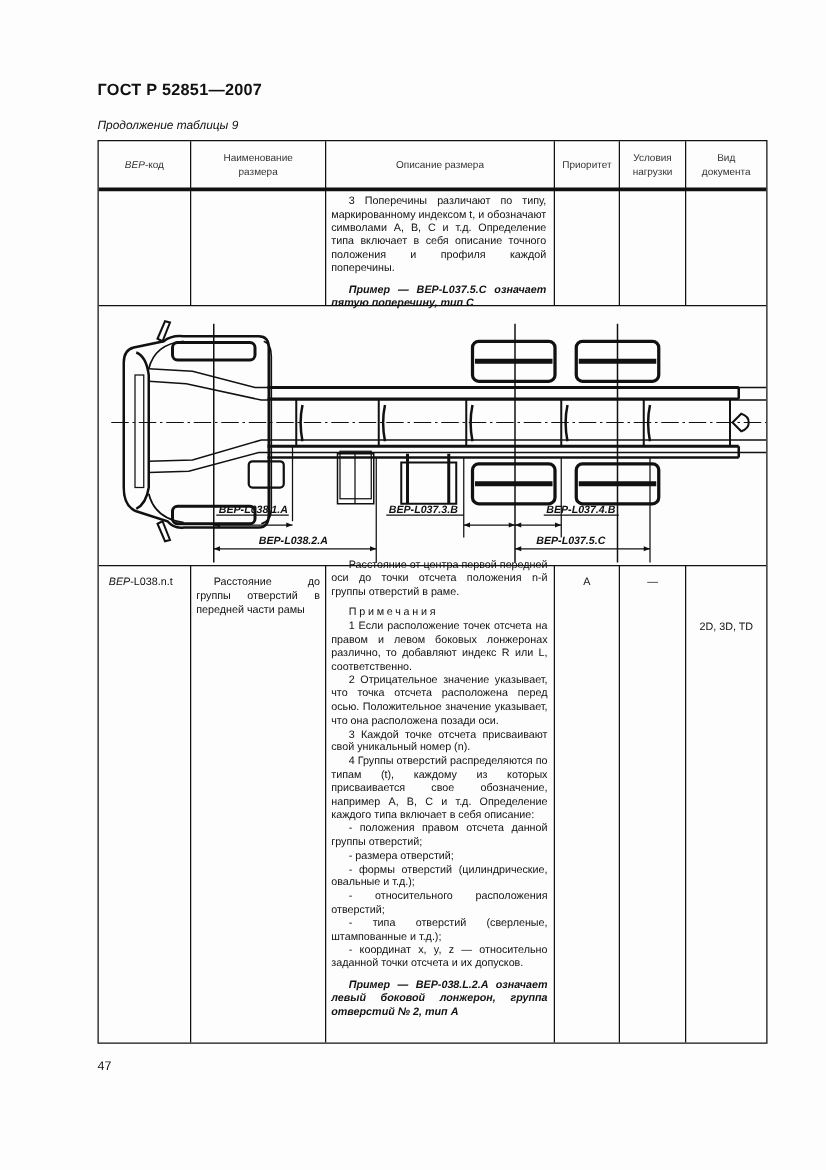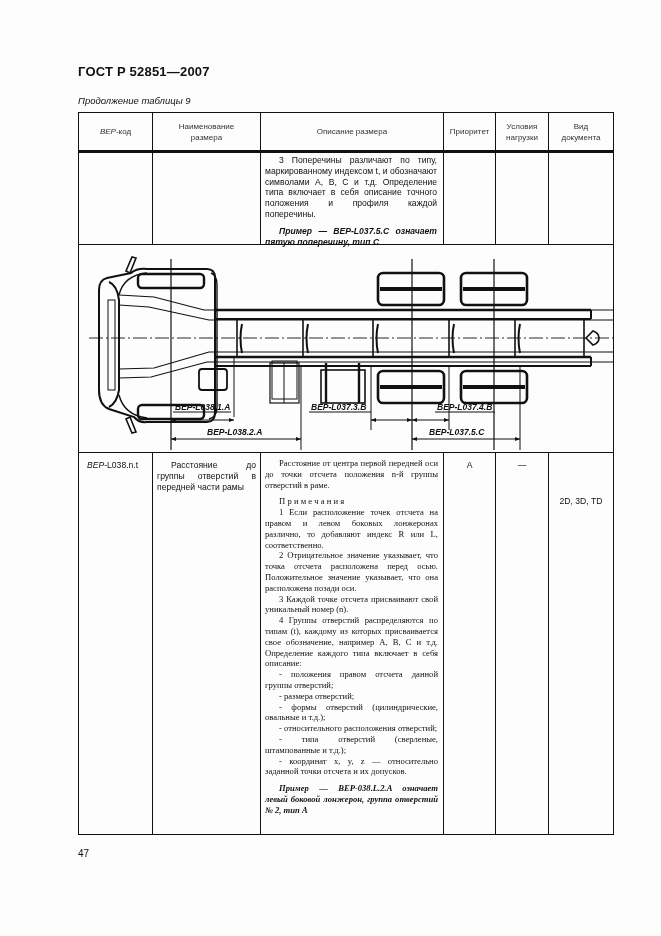--- a/index.html
+++ b/index.html
@@ -171,21 +171,21 @@
       <text x="358" y="165">BEP-L037.4.B</text>
       <text x="350" y="190">BEP-L037.5.C</text>
     </g>
   </svg>
 
   <div class="cell" style="left:8px;top:347px;width:62px;">
     <i>BEP</i><span>-L038.n.t</span>
   </div>
   <div class="cell just indent" style="left:78px;top:347px;width:99px;">Расстояние до группы отверстий в передней части рамы</div>
 
-  <div class="cell just" style="left:186px;top:345px;width:173px;font-family:Liberation Serif, serif;">
+  <div class="cell just" style="left:186px;top:333px;width:173px;">
     <p class="p indent">Расстояние от центра первой передней оси до точки отсчета положения n-й группы отверстий в раме.</p>
     <div class="gap"></div>
     <p class="p indent spaced">Примечания</p>
     <p class="p indent">1 Если расположение точек отсчета на правом и левом боковых лонжеронах различно, то добавляют индекс R или L, соответственно.</p>
     <p class="p indent">2 Отрицательное значение указывает, что точка отсчета расположена перед осью. Положительное значение указывает, что она расположена позади оси.</p>
     <p class="p indent">3 Каждой точке отсчета присваивают свой уникальный номер (n).</p>
     <p class="p indent">4 Группы отверстий распределяются по типам (t), каждому из которых присваивается свое обозначение, например A, B, C и т.д. Определение каждого типа включает в себя описание:</p>
     <p class="p indent">- положения правом отсчета данной группы отверстий;</p>
     <p class="p indent">- размера отверстий;</p>
     <p class="p indent">- формы отверстий (цилиндрические, овальные и т.д.);</p>

